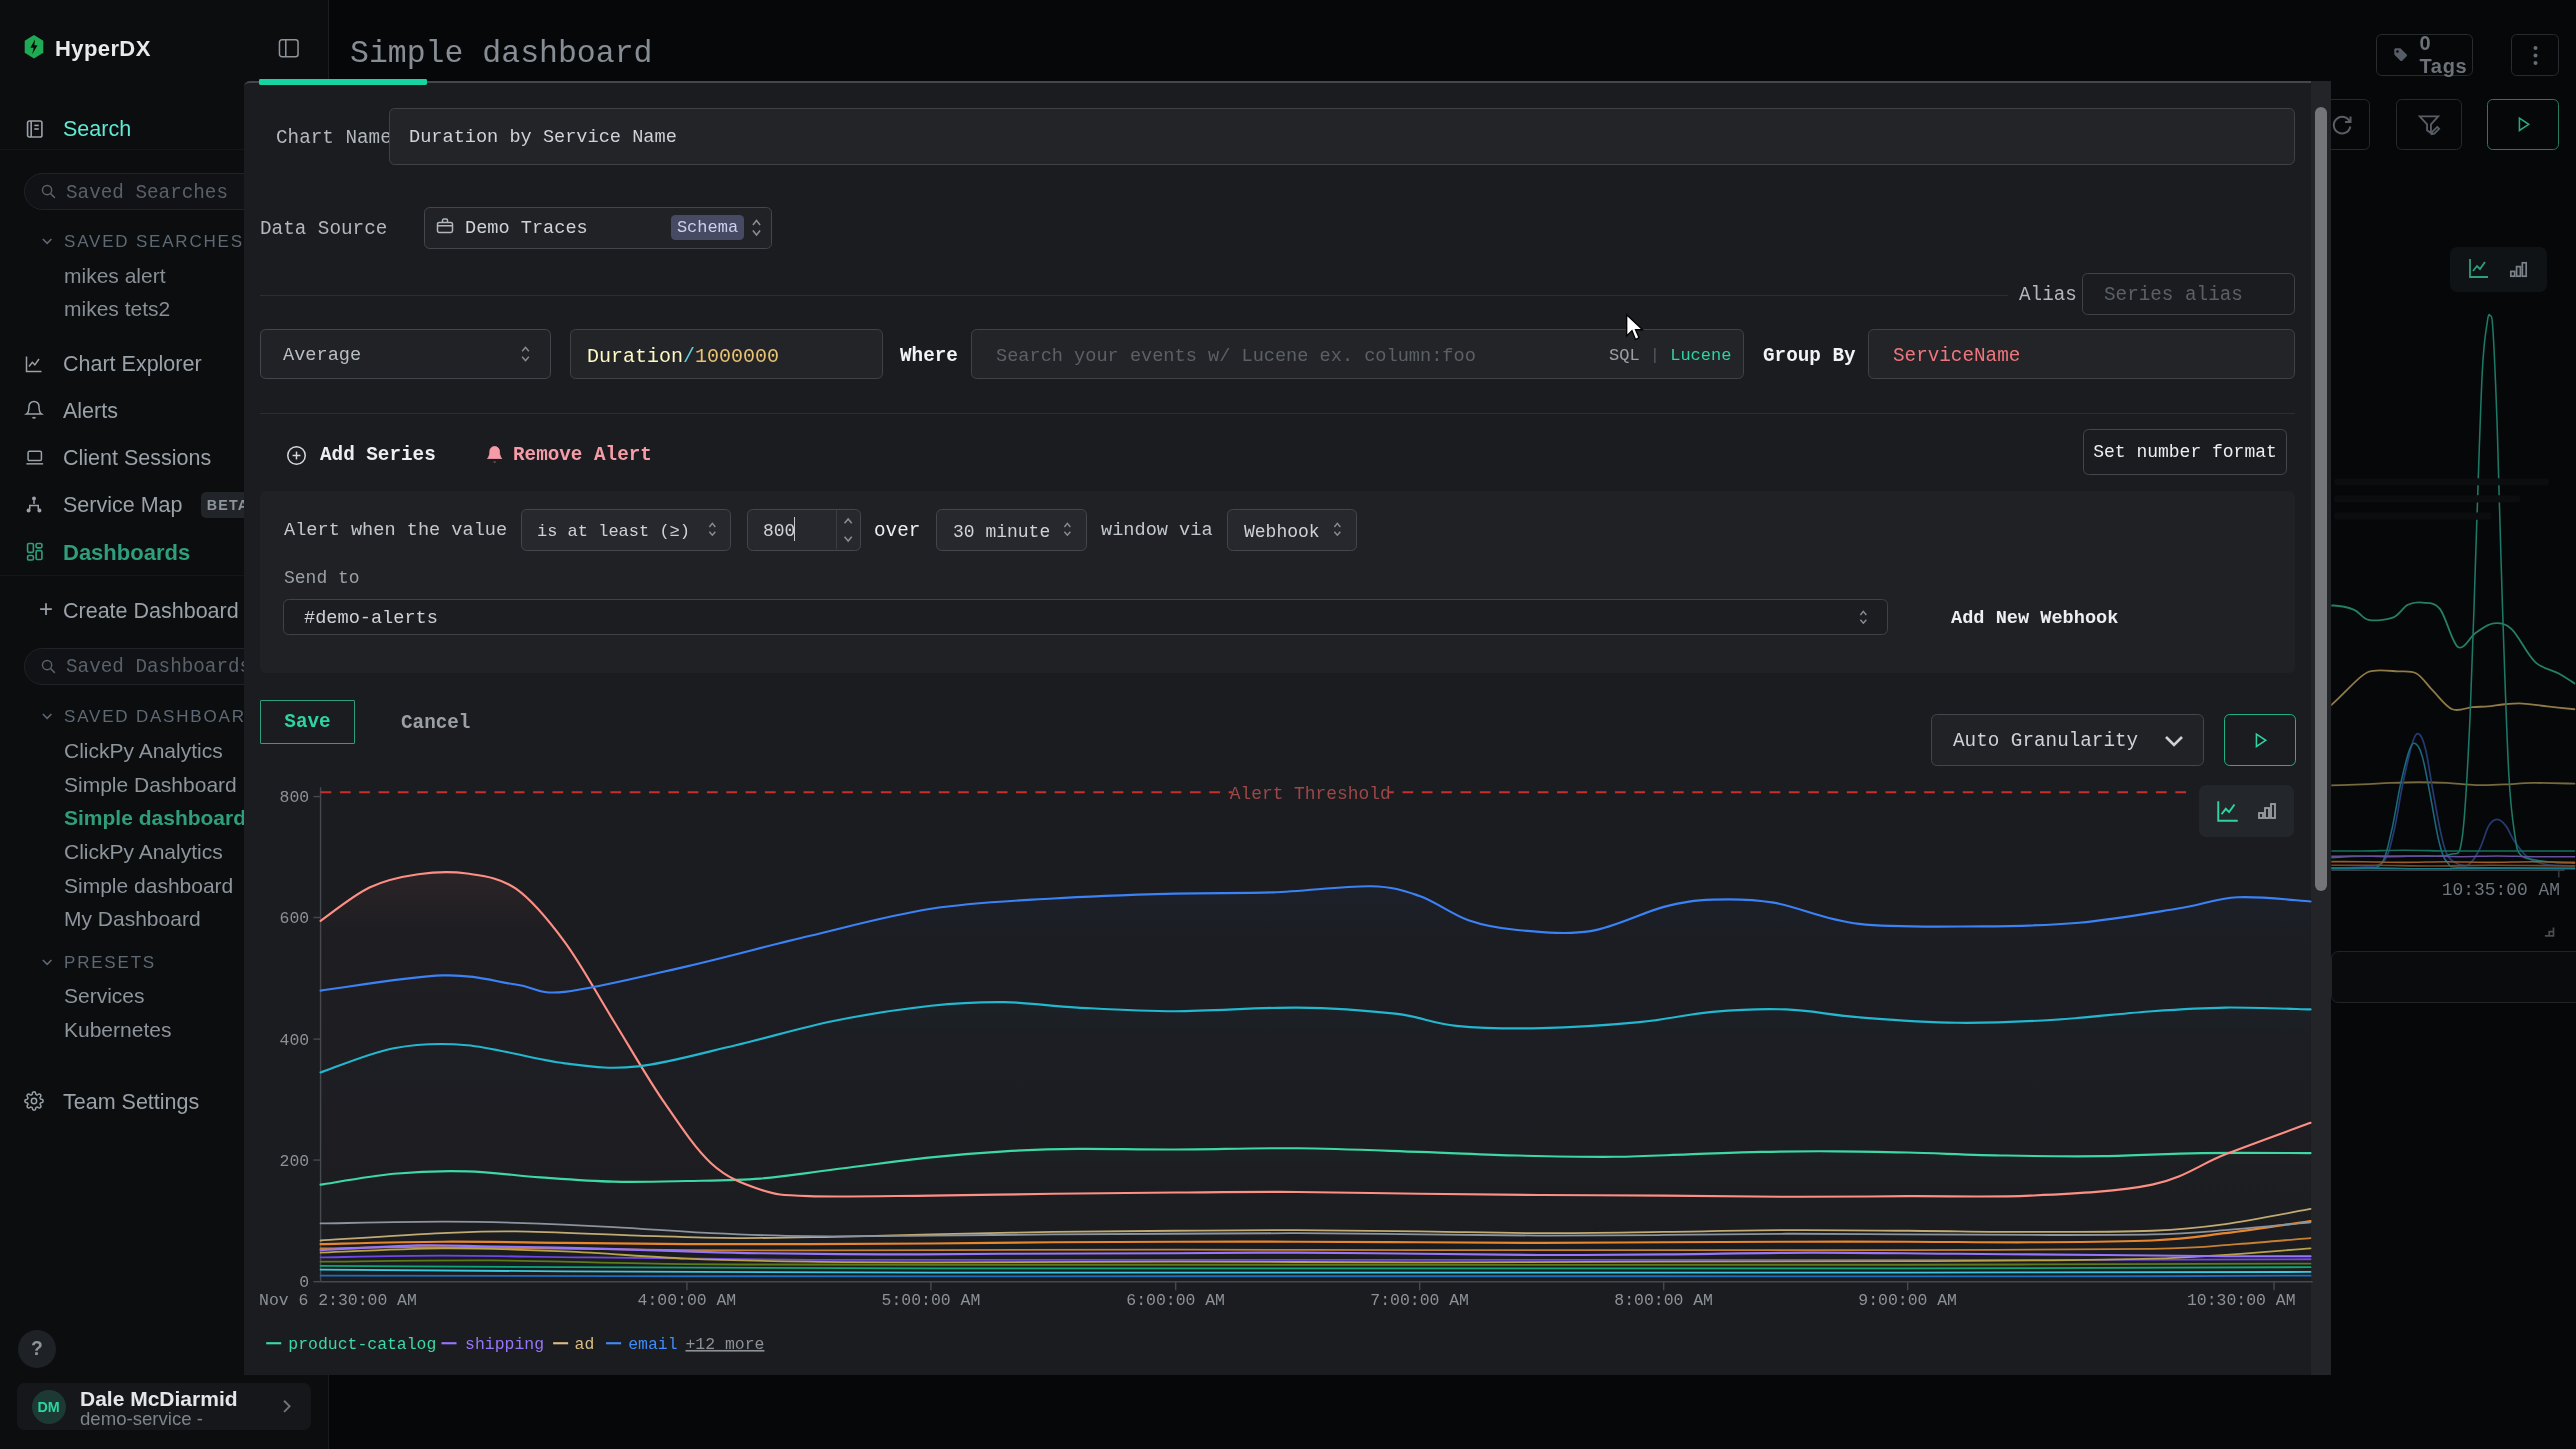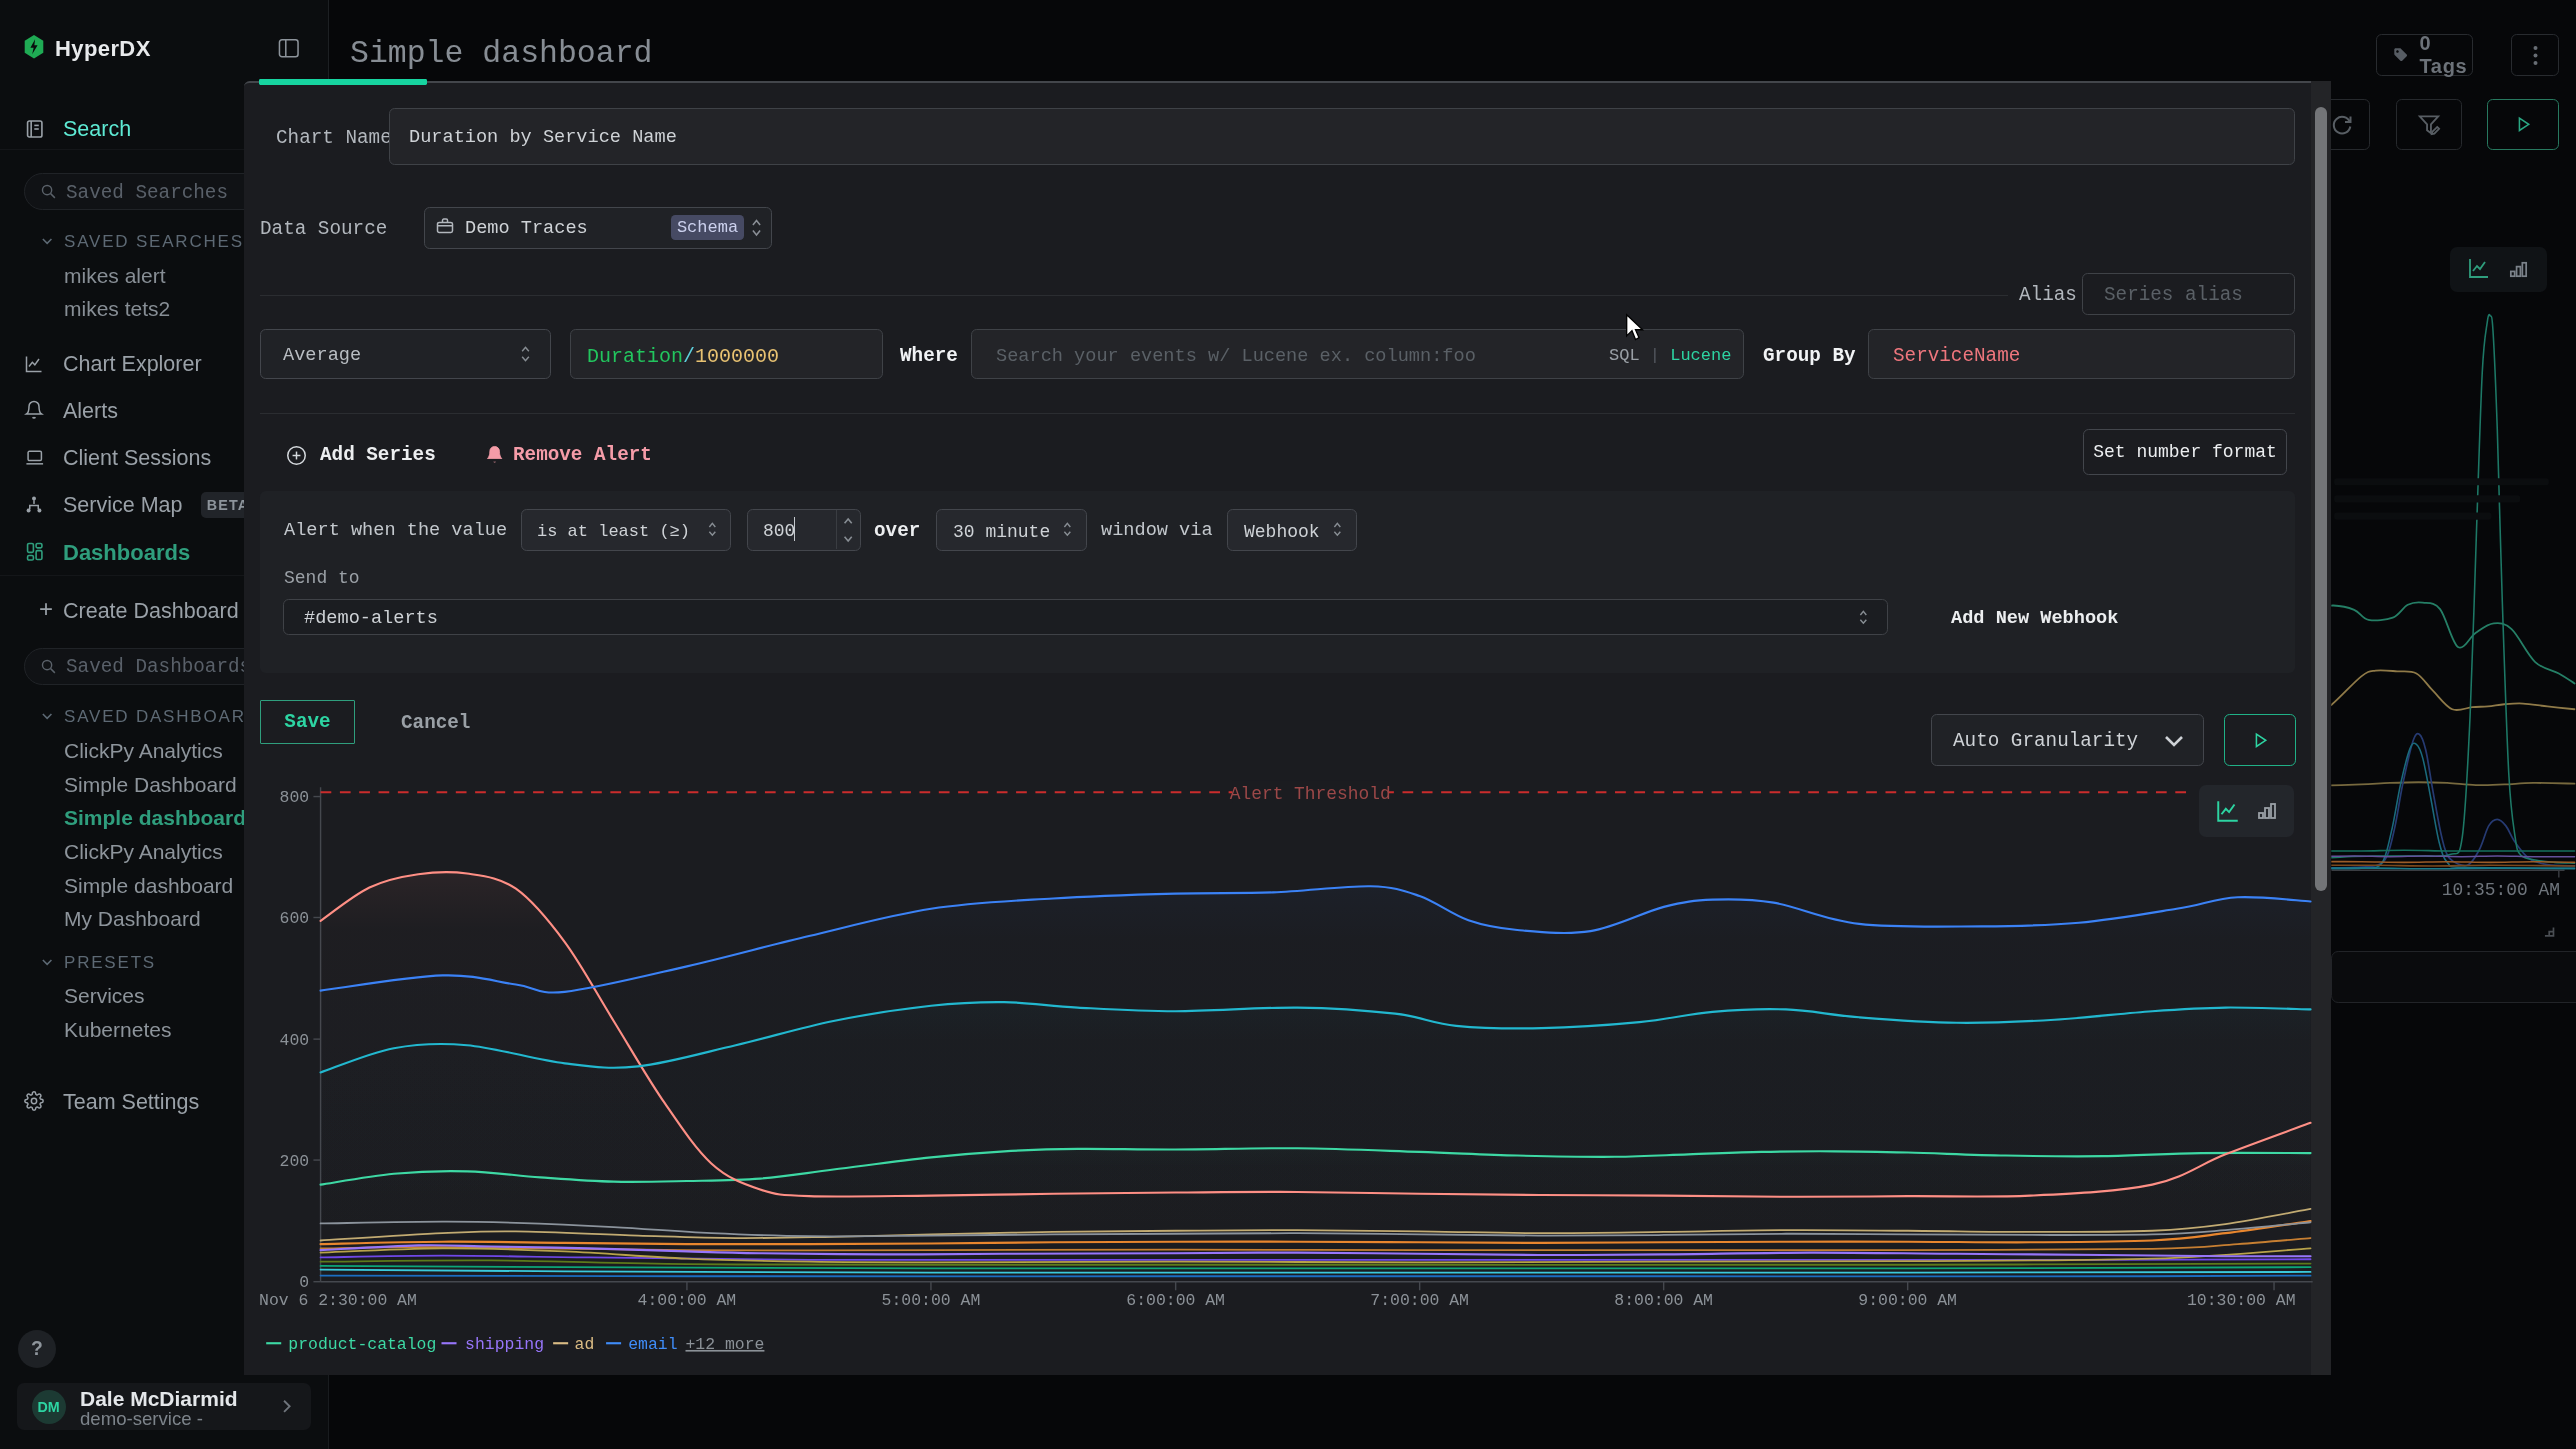--- a/index.html
+++ b/index.html
@@ -244,21 +244,21 @@
 <div class="abs mono" style="left:2104px;top:284px;font-size:19.3px;color:#5a6066">Series alias</div>
 
 <div class="sel" style="left:260px;top:329px;width:291px;height:50px;"></div>
 <div class="abs mono" style="left:283px;top:345px;font-size:18.6px;color:#b9bec3">Average</div>
 <svg class="abs" style="left:519px;top:344px" width="13" height="20" viewBox="0 0 18 30" fill="none" stroke="#888e94" stroke-width="2.2">
     <path d="M4 11 L9 5 L14 11"></path>
     <path d="M4 19 L9 25 L14 19"></path>
   </svg>
 
 <div class="inp" style="left:570px;top:329px;width:313px;height:50px;"></div>
-<div class="abs mono" style="left:587px;top:345px;font-size:20px;"><span style="color:#22c55e">Duration</span><span style="color:#5ecfdc">/</span><span style="color:#e8c272">1000000</span></div>
+<div class="abs mono" style="left:587px;top:345px;font-size:20px;"><span style="color:#fef9c3">Duration</span><span style="color:#5ecfdc">/</span><span style="color:#e8c272">1000000</span></div>
 
 <div class="abs mono" style="left:900px;top:345px;font-size:19.3px;font-weight:bold;color:#f1f3f5">Where</div>
 
 <div class="inp" style="left:971px;top:329px;width:773px;height:50px;"></div>
 <div class="abs mono" style="left:996px;top:346px;font-size:18.6px;color:#5a6066">Search your events w/ Lucene ex. column:foo</div>
 <div class="abs mono" style="left:1609px;top:346px;font-size:17px;"><span style="color:#9aa0a6">SQL</span><span style="color:#53585e"> | </span><span style="color:#2dd4a2">Lucene</span></div>
 
 <div class="abs mono" style="left:1763px;top:345px;font-size:19.3px;font-weight:bold;color:#f1f3f5">Group By</div>
 
 <div class="inp" style="left:1868px;top:329px;width:427px;height:50px;"></div>
@@ -293,21 +293,21 @@
 <div class="abs mono" style="left:763px;top:521px;font-size:18px;color:#ced2d6">800</div>
 <div class="abs" style="left:794px;top:517px;width:1.4px;height:24px;background:#c3c8cd"></div>
 <div class="abs" style="left:836px;top:510px;width:1.4px;height:39px;background:#3a3d42"></div>
 <svg class="abs" style="left:841px;top:514px" width="14.3" height="15" viewBox="0 0 20 21" fill="none" stroke="#888e94" stroke-width="2.2">
     <path d="M5 13 L10 7 L15 13"></path>
   </svg>
 <svg class="abs" style="left:841px;top:531px" width="14.3" height="15" viewBox="0 0 20 21" fill="none" stroke="#888e94" stroke-width="2.2">
     <path d="M5 8 L10 14 L15 8"></path>
   </svg>
 
-<div class="abs mono" style="left:874px;top:520px;font-size:19.3px;font-weight:bold;color:#eceef0">over</div>
+<div class="abs mono" style="left:874px;top:520px;font-size:19.3px;font-weight:normal;color:#eceef0">over</div>
 
 <div class="abs" style="left:936px;top:509px;width:151px;height:42px;background:#26282d;border:1.4px solid #43464c;border-radius:5.7px;"></div>
 <div class="abs mono" style="left:953px;top:522px;font-size:18px;color:#ced2d6">30 minute</div>
 <svg class="abs" style="left:1062px;top:520px" width="10.7" height="18.6" viewBox="0 0 18 30" fill="none" stroke="#888e94" stroke-width="2.4">
     <path d="M4 11 L9 5 L14 11"></path>
     <path d="M4 19 L9 25 L14 19"></path>
   </svg>
 
 <div class="abs mono" style="left:1101px;top:520px;font-size:18.6px;color:#c3c8cd">window via</div>
 

